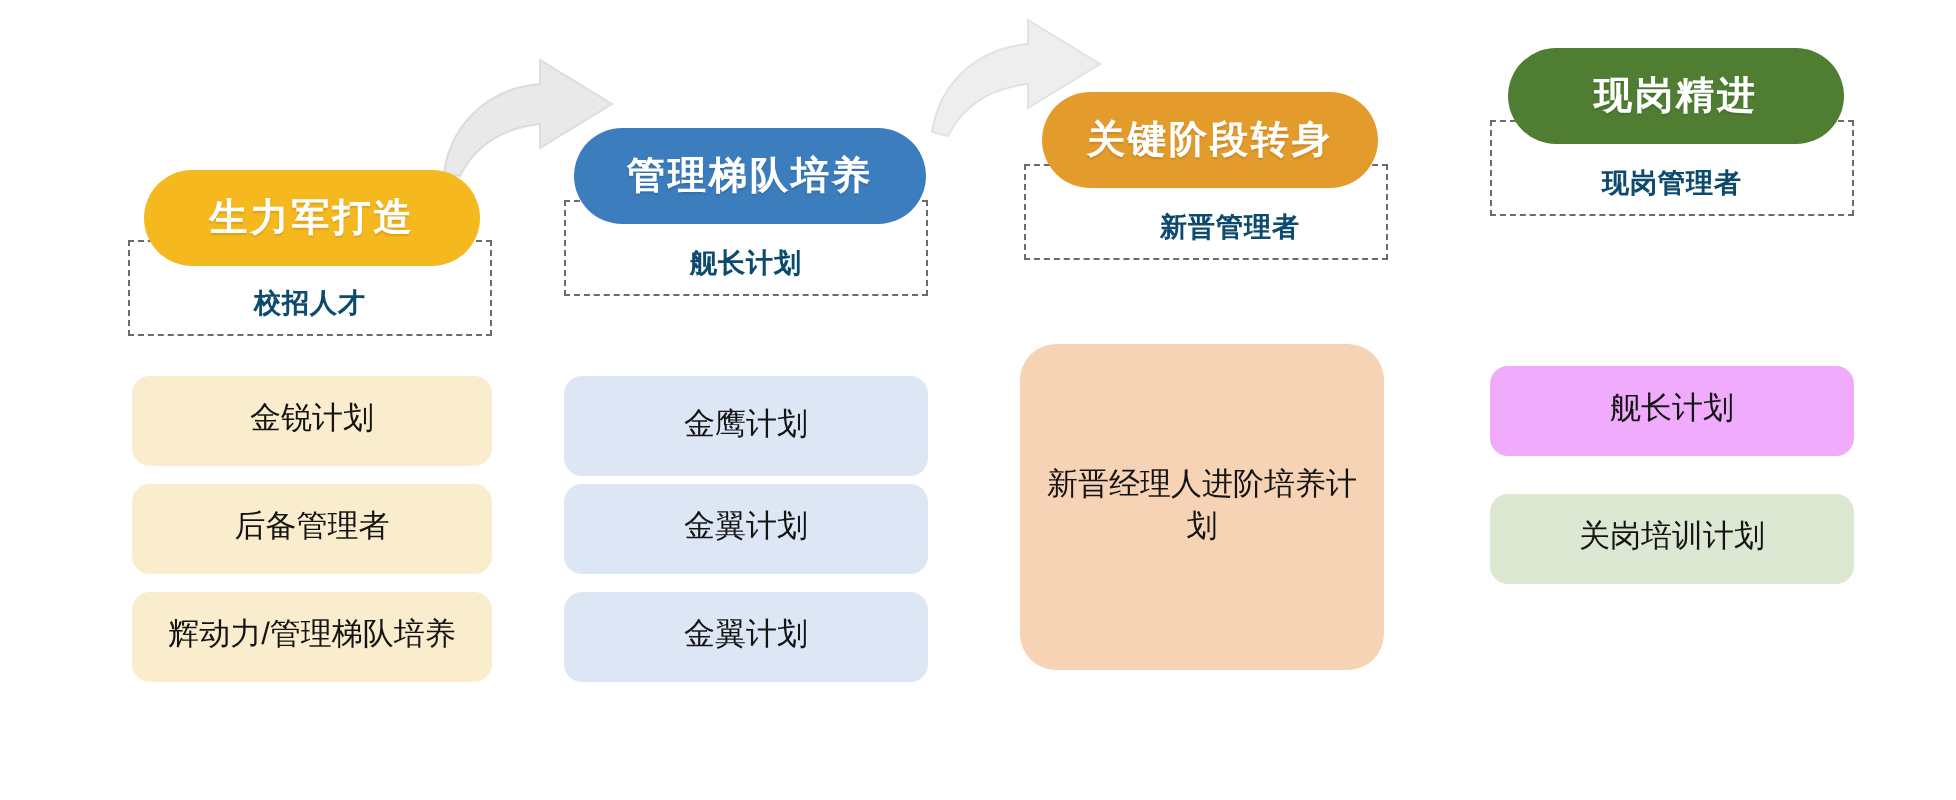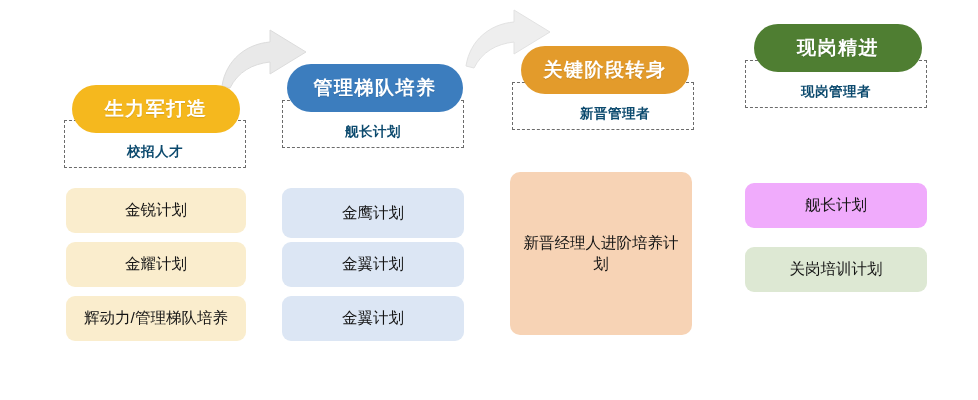--- a/index.html
+++ b/index.html
@@ -78,21 +78,21 @@
   </svg>
 
   <div class="column">
 
     <div class="group-box" style="left:64px;top:120px;width:182px;height:48px;"></div>
     <div class="group-role" style="left:64px;top:143px;width:182px;">校招人才</div>
 
     <div class="pill" style="left:72px;top:85px;width:168px;height:48px;background:#F5B81E;">生力军打造</div>
 
     <div class="item" style="left:66px;top:188px;width:180px;height:45px;background:#FAEDCD;">金锐计划</div>
-    <div class="item" style="left:66px;top:242px;width:180px;height:45px;background:#FAEDCD;">金耀计划</div>
+    <div class="item" style="left:66px;top:242px;width:180px;height:45px;background:#FAEDCD;">后备管理者</div>
     <div class="item" style="left:66px;top:296px;width:180px;height:45px;background:#FAEDCD;">辉动力/管理梯队培养</div>
   </div>
 
   <div class="column">
 
     <div class="group-box" style="left:282px;top:100px;width:182px;height:48px;"></div>
     <div class="group-role" style="left:282px;top:123px;width:182px;">舰长计划</div>
 
     <div class="pill" style="left:287px;top:64px;width:176px;height:48px;background:#3C7DBE;">管理梯队培养</div>
 
@@ -101,21 +101,21 @@
     <div class="item" style="left:282px;top:296px;width:182px;height:45px;background:#DCE6F4;">金翼计划</div>
   </div>
 
   <div class="column">
 
     <div class="group-box" style="left:512px;top:82px;width:182px;height:48px;"></div>
     <div class="group-role" style="left:524px;top:105px;width:182px;">新晋管理者</div>
 
     <div class="pill" style="left:521px;top:46px;width:168px;height:48px;background:#E39B2B;">关键阶段转身</div>
 
-    <div class="item big" style="left:510px;top:172px;width:182px;height:163px;background:#F7D3B5;border-radius:10px;">新晋经理人进阶培养计划</div>
+    <div class="item big" style="left:510px;top:172px;width:182px;height:163px;background:#F7D3B5;">新晋经理人进阶培养计划</div>
   </div>
 
   <div class="column">
 
     <div class="group-box" style="left:745px;top:60px;width:182px;height:48px;"></div>
     <div class="group-role" style="left:745px;top:83px;width:182px;">现岗管理者</div>
 
     <div class="pill" style="left:754px;top:24px;width:168px;height:48px;background:#4F7E32;">现岗精进</div>
 
     <div class="item" style="left:745px;top:183px;width:182px;height:45px;background:#f0abfc;">舰长计划</div>

